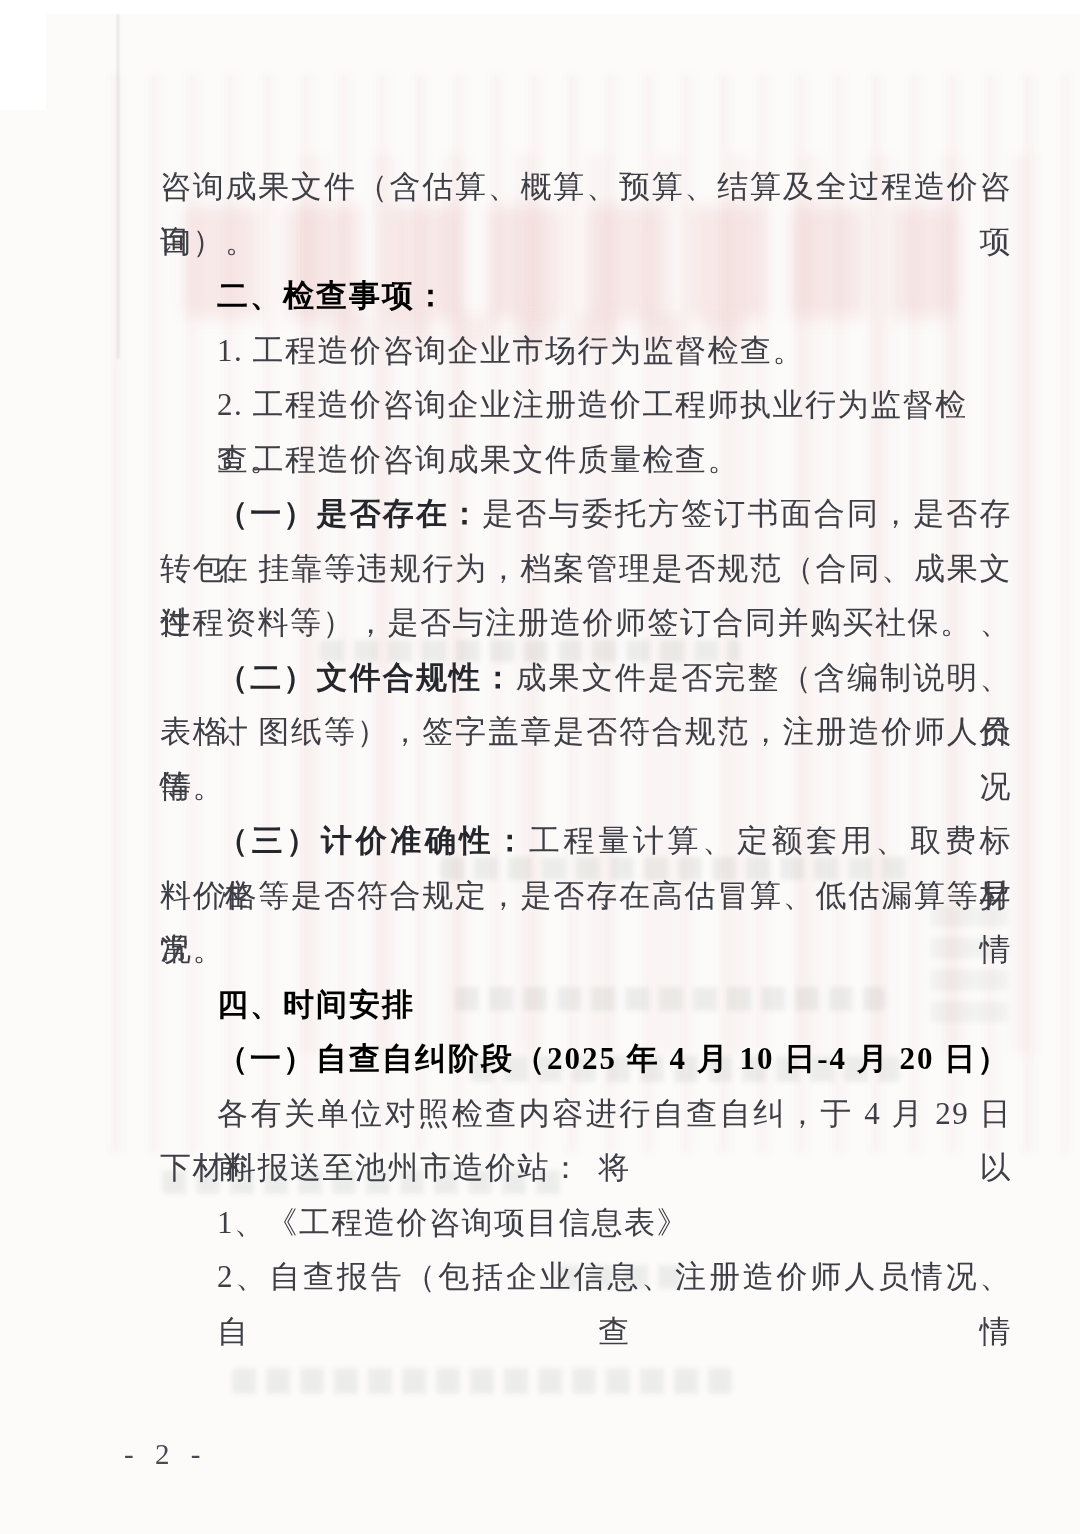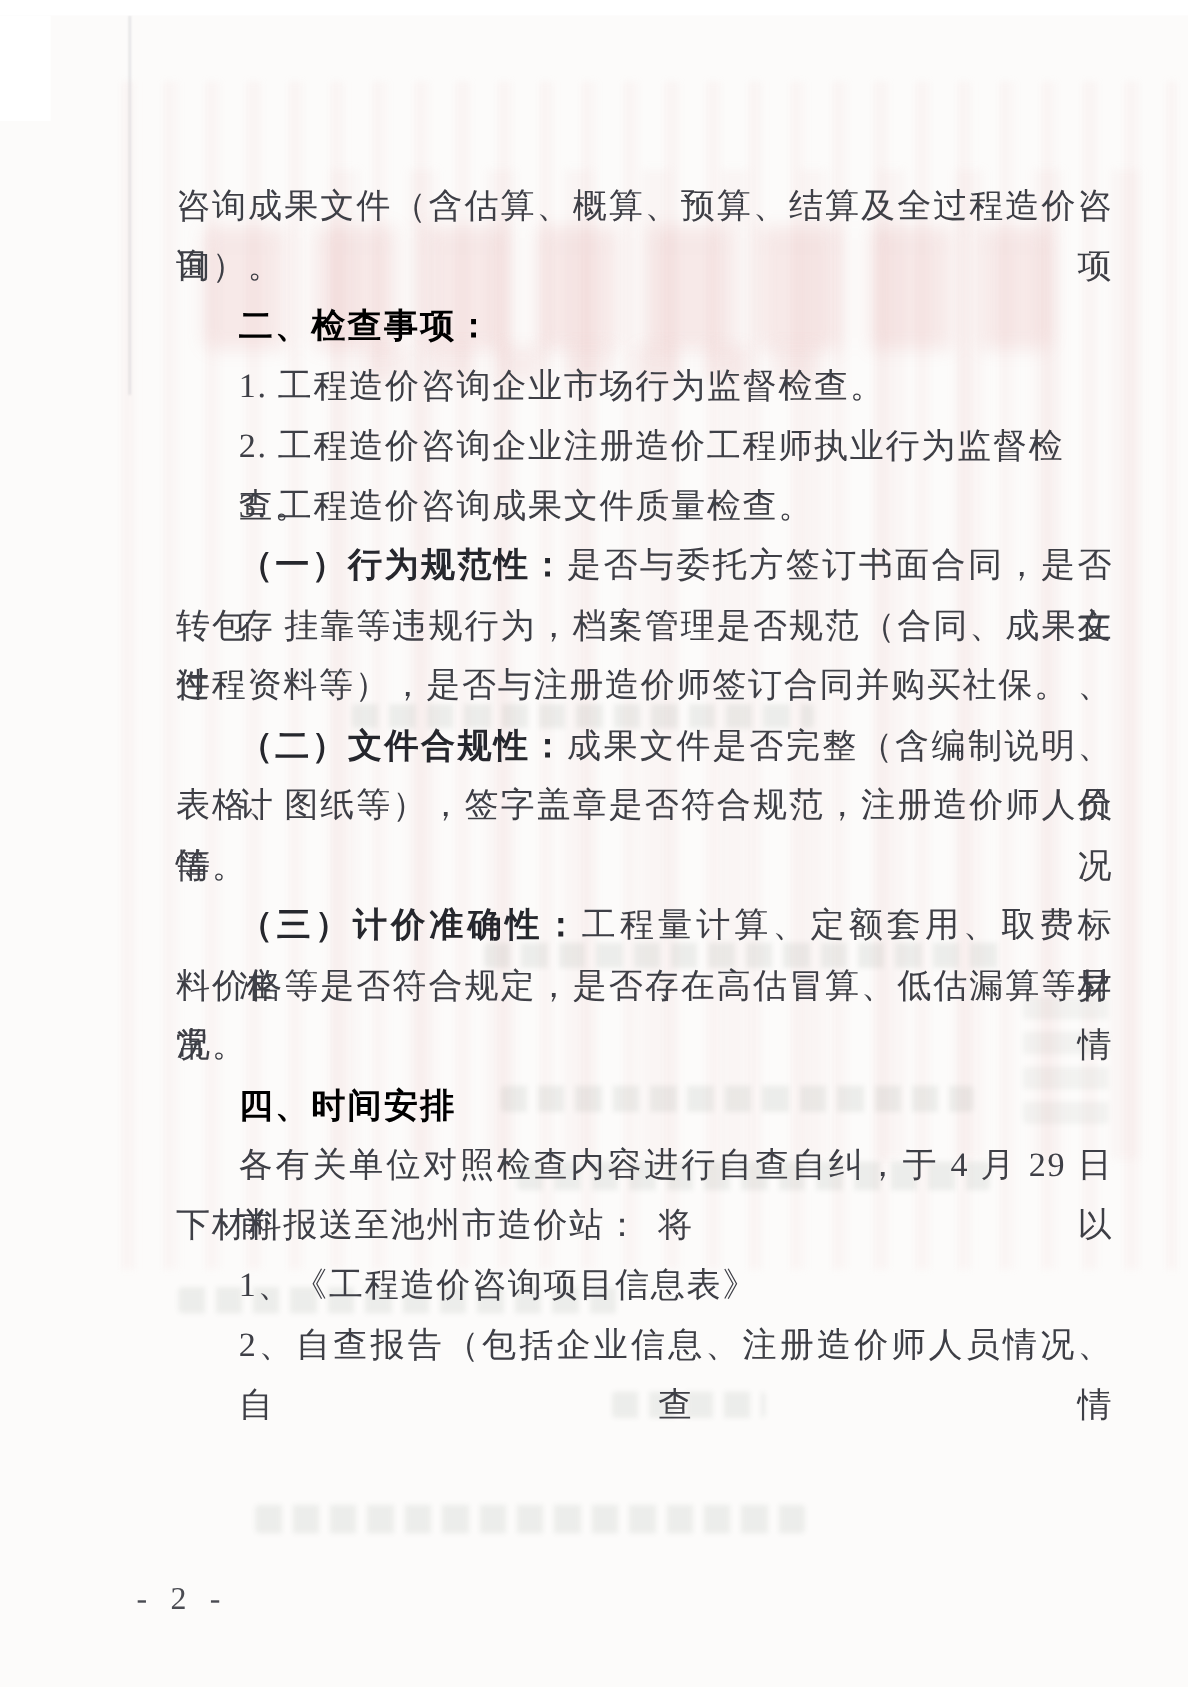--- a/index.html
+++ b/index.html
@@ -126,30 +126,31 @@
   <div class="crease"></div>
   <div class="corner-notch"></div>
 
   <div class="doc-text">
       <div class="line justify">咨询成果文件（含估算、概算、预算、结算及全过程造价咨询项</div>
       <div class="line">目）。</div>
       <div class="line indent bold">二、检查事项：</div>
       <div class="line indent">1. 工程造价咨询企业市场行为监督检查。</div>
       <div class="line indent">2. 工程造价咨询企业注册造价工程师执业行为监督检查。</div>
       <div class="line indent">3. 工程造价咨询成果文件质量检查。</div>
-      <div class="line indent justify"><span class="label">（一）行为规范性：</span>是否与委托方签订书面合同，是否存在</div>
+      <div class="line indent justify"><span class="label">（一）是否存在：</span>是否与委托方签订书面合同，是否存在</div>
       <div class="line justify">转包、挂靠等违规行为，档案管理是否规范（合同、成果文件、</div>
       <div class="line">过程资料等），是否与注册造价师签订合同并购买社保。</div>
       <div class="line indent justify"><span class="label">（二）文件合规性：</span>成果文件是否完整（含编制说明、计价</div>
       <div class="line justify">表格、图纸等），签字盖章是否符合规范，注册造价师人员情况</div>
       <div class="line">等。</div>
       <div class="line indent justify"><span class="label">（三）计价准确性：</span>工程量计算、定额套用、取费标准、材</div>
       <div class="line justify">料价格等是否符合规定，是否存在高估冒算、低估漏算等异常情</div>
       <div class="line">况。</div>
       <div class="line indent bold">四、时间安排</div>
+      <div class="line indent bold">（一）自查自纠阶段（2025 年 4 月 10 日-4 月 20 日）</div>
       <div class="line indent justify">各有关单位对照检查内容进行自查自纠，于 4 月 29 日前将以</div>
       <div class="line">下材料报送至池州市造价站：</div>
       <div class="line indent">1、《工程造价咨询项目信息表》</div>
       <div class="line indent justify">2、自查报告（包括企业信息、注册造价师人员情况、自查情</div>
     </div>
 
   <div class="page-number">- 2 -</div>
 
 </div>
 

